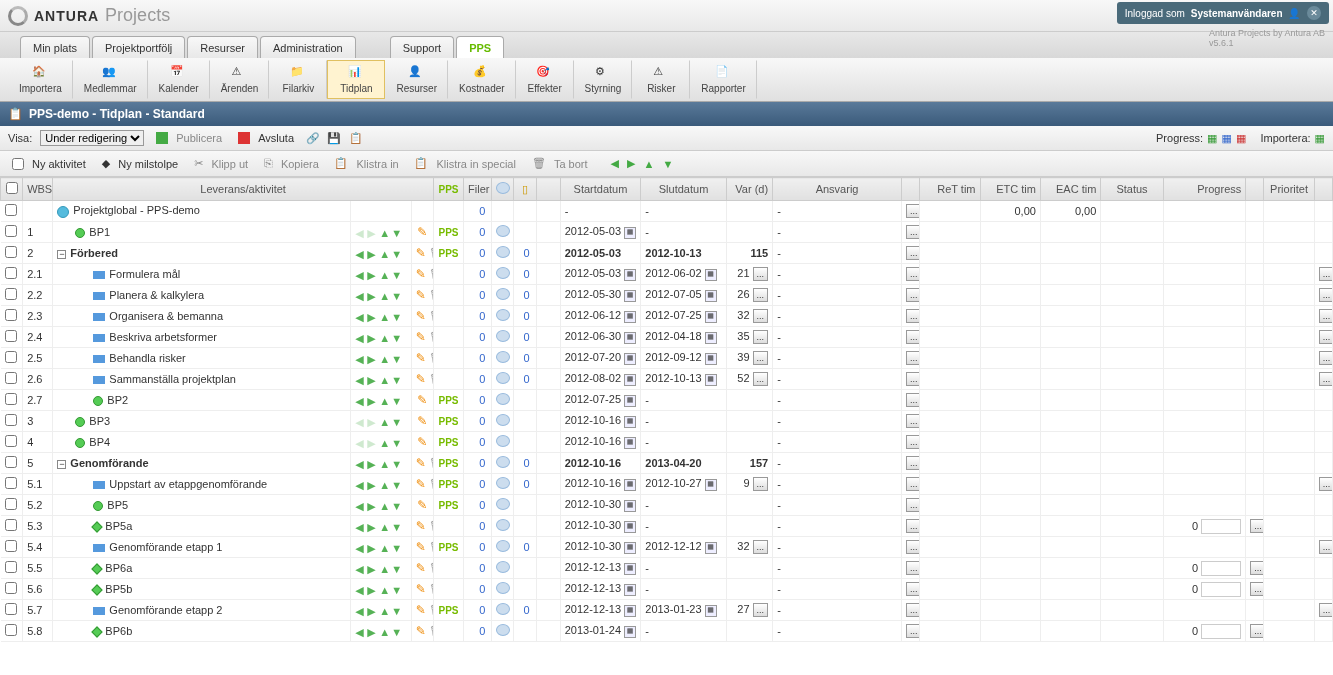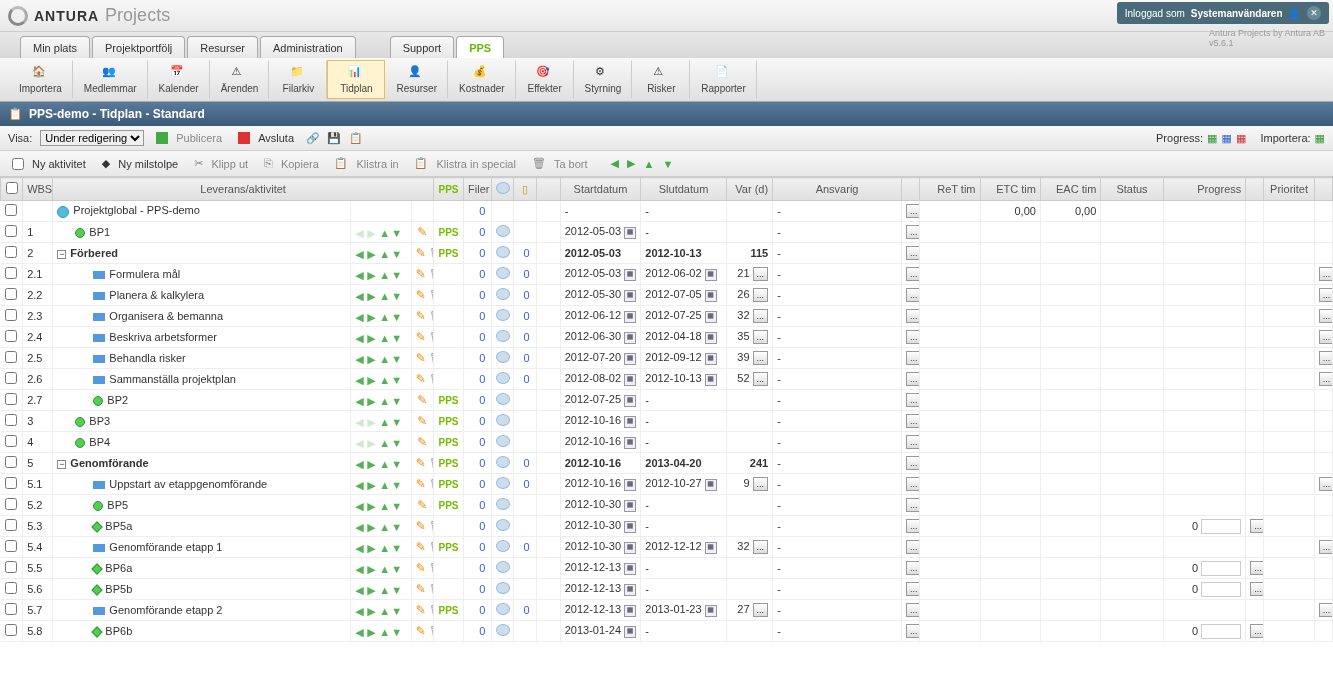--- a/index.html
+++ b/index.html
@@ -635,21 +635,21 @@
           </span>
         </td>
         <td class="c"><span class="pencil">✎</span> <span class="trash">🗑</span></td>
         <td class="c"><span class="pps-tag">PPS</span></td>
         <td class="num">0</td>
         <td class="c"><span class="bubble"></span></td>
         <td class="num">0</td>
         <td></td>
         <td><span class="bold">2012-10-16</span></td>
         <td><span class="bold">2013-04-20</span></td>
-        <td class="r"><span class="bold">241</span></td>
+        <td class="r"><span class="bold">157</span></td>
         <td>-</td>
         <td><span class="dots">...</span></td>
         <td class="r"></td>
         <td class="r"></td>
         <td class="r"></td>
         <td></td>
         <td class="r"></td>
         <td></td>
         <td></td>
         <td></td>

